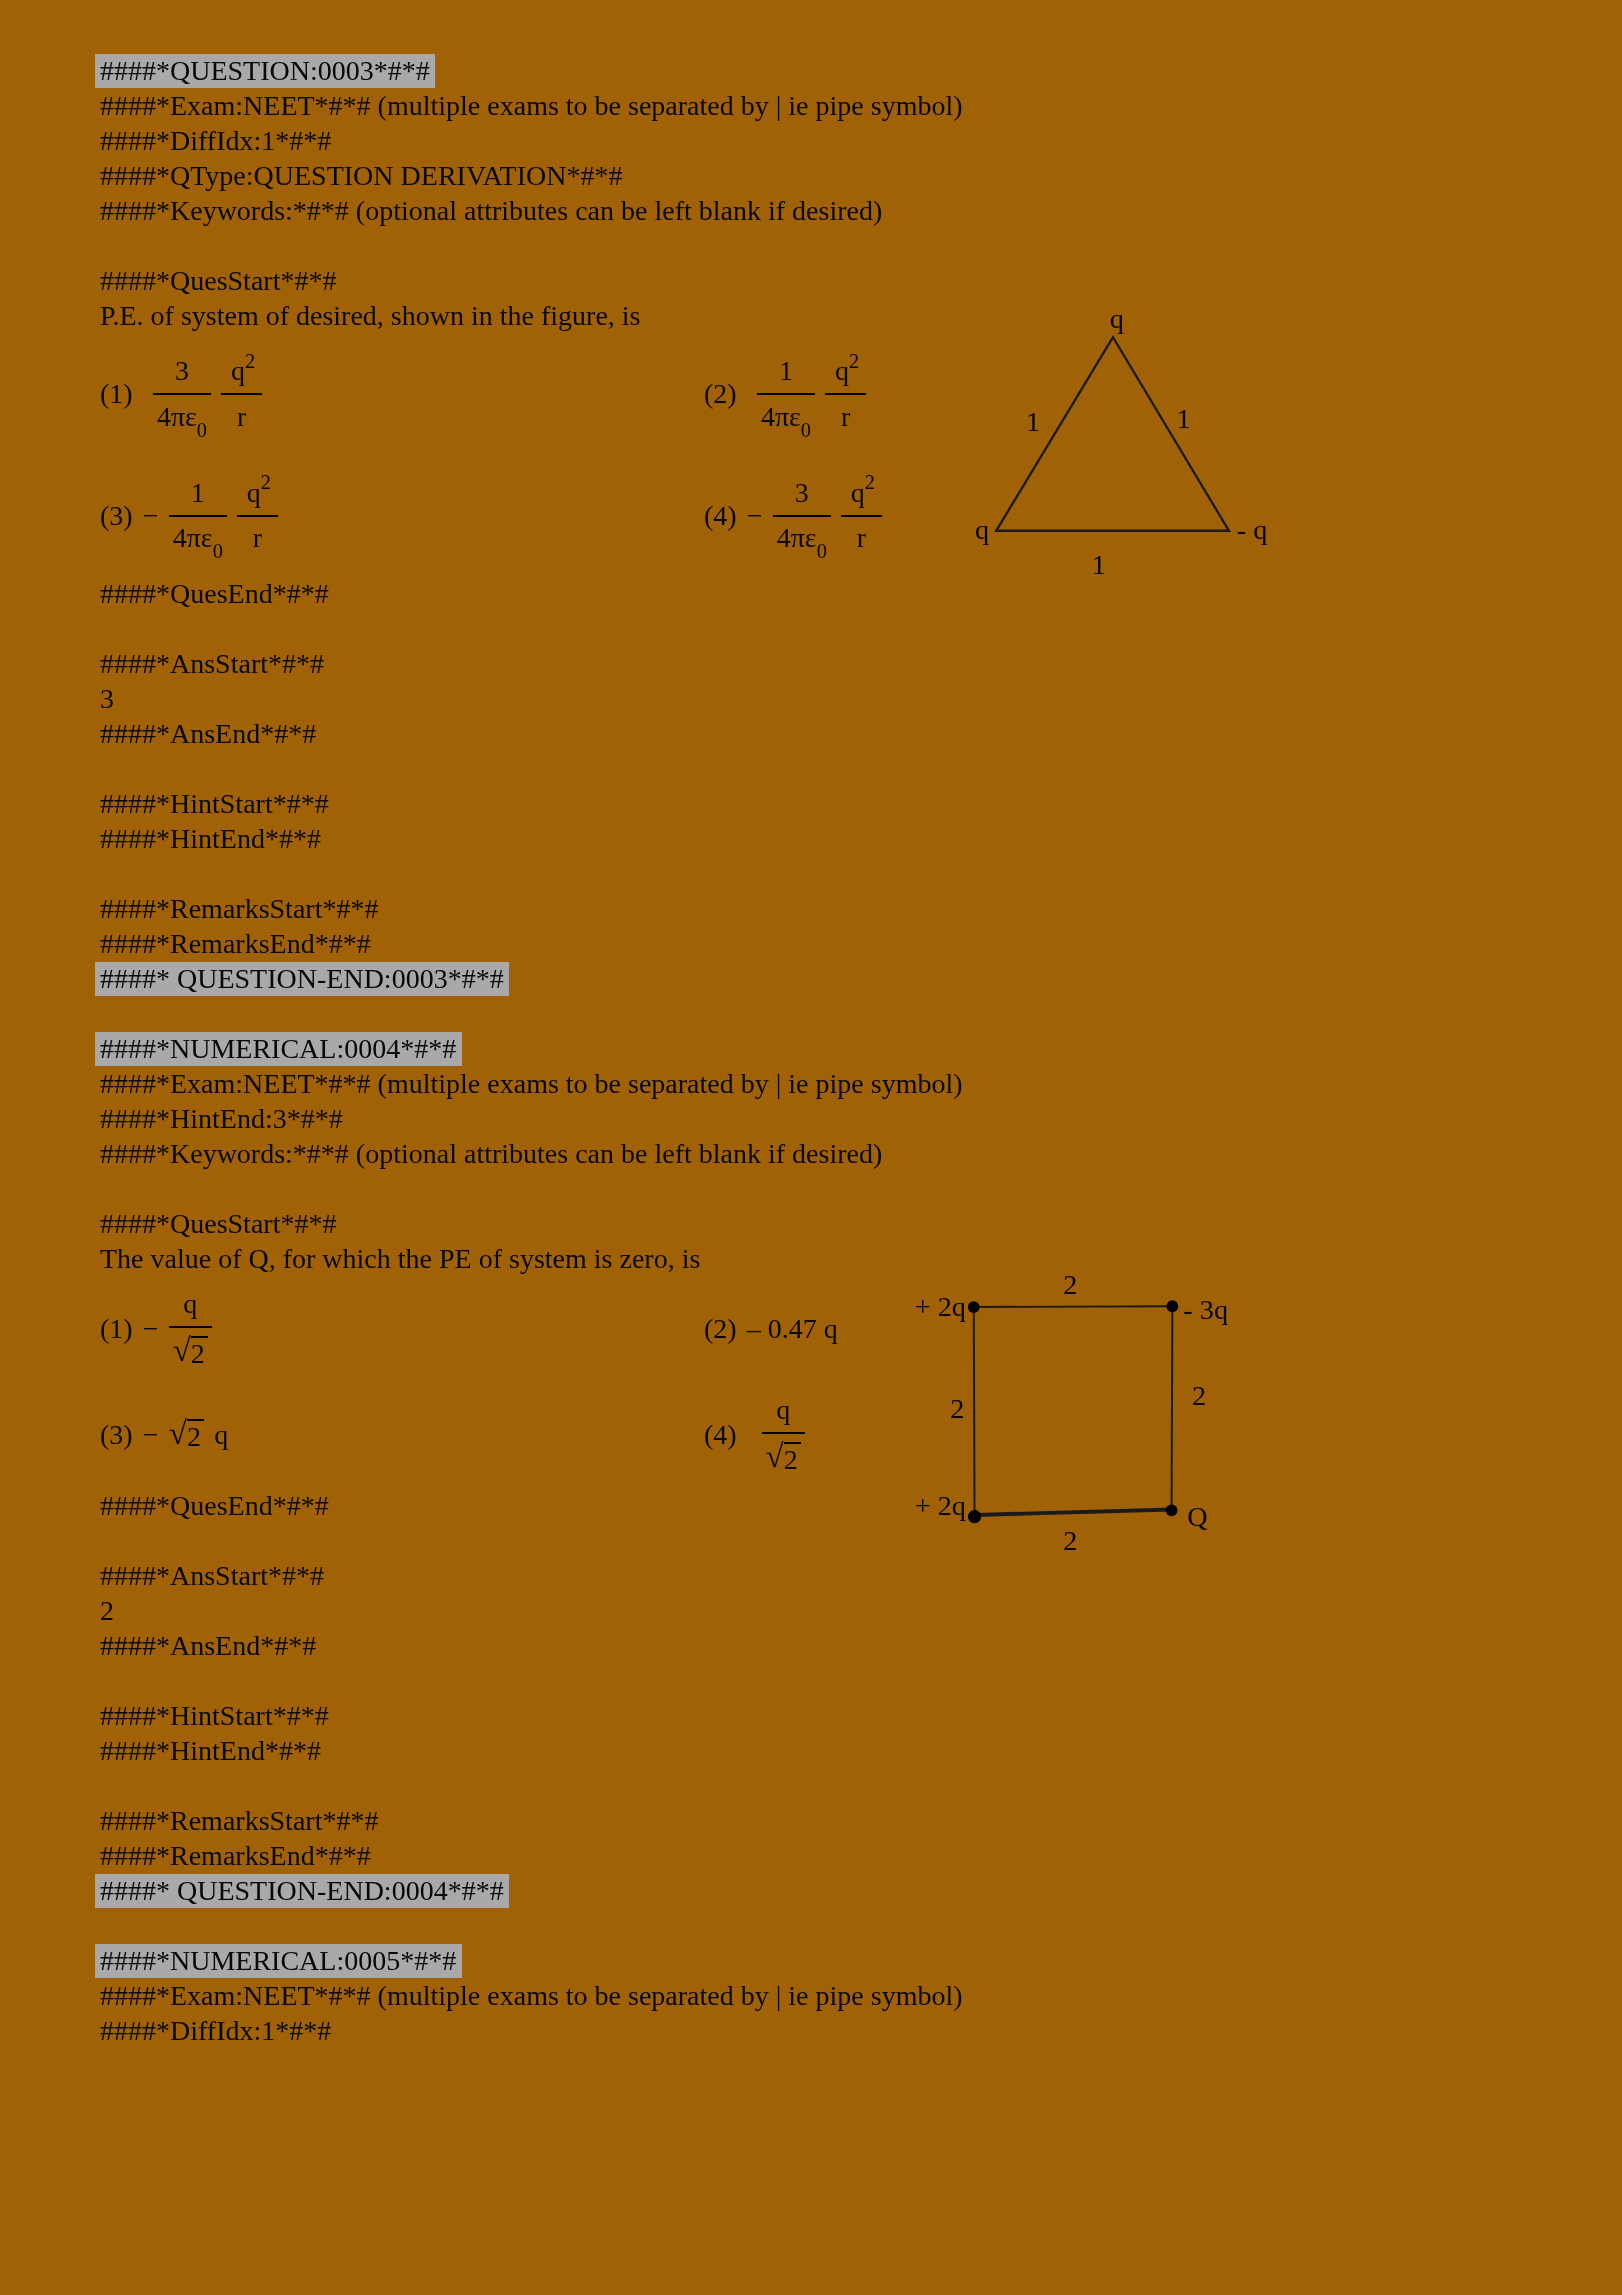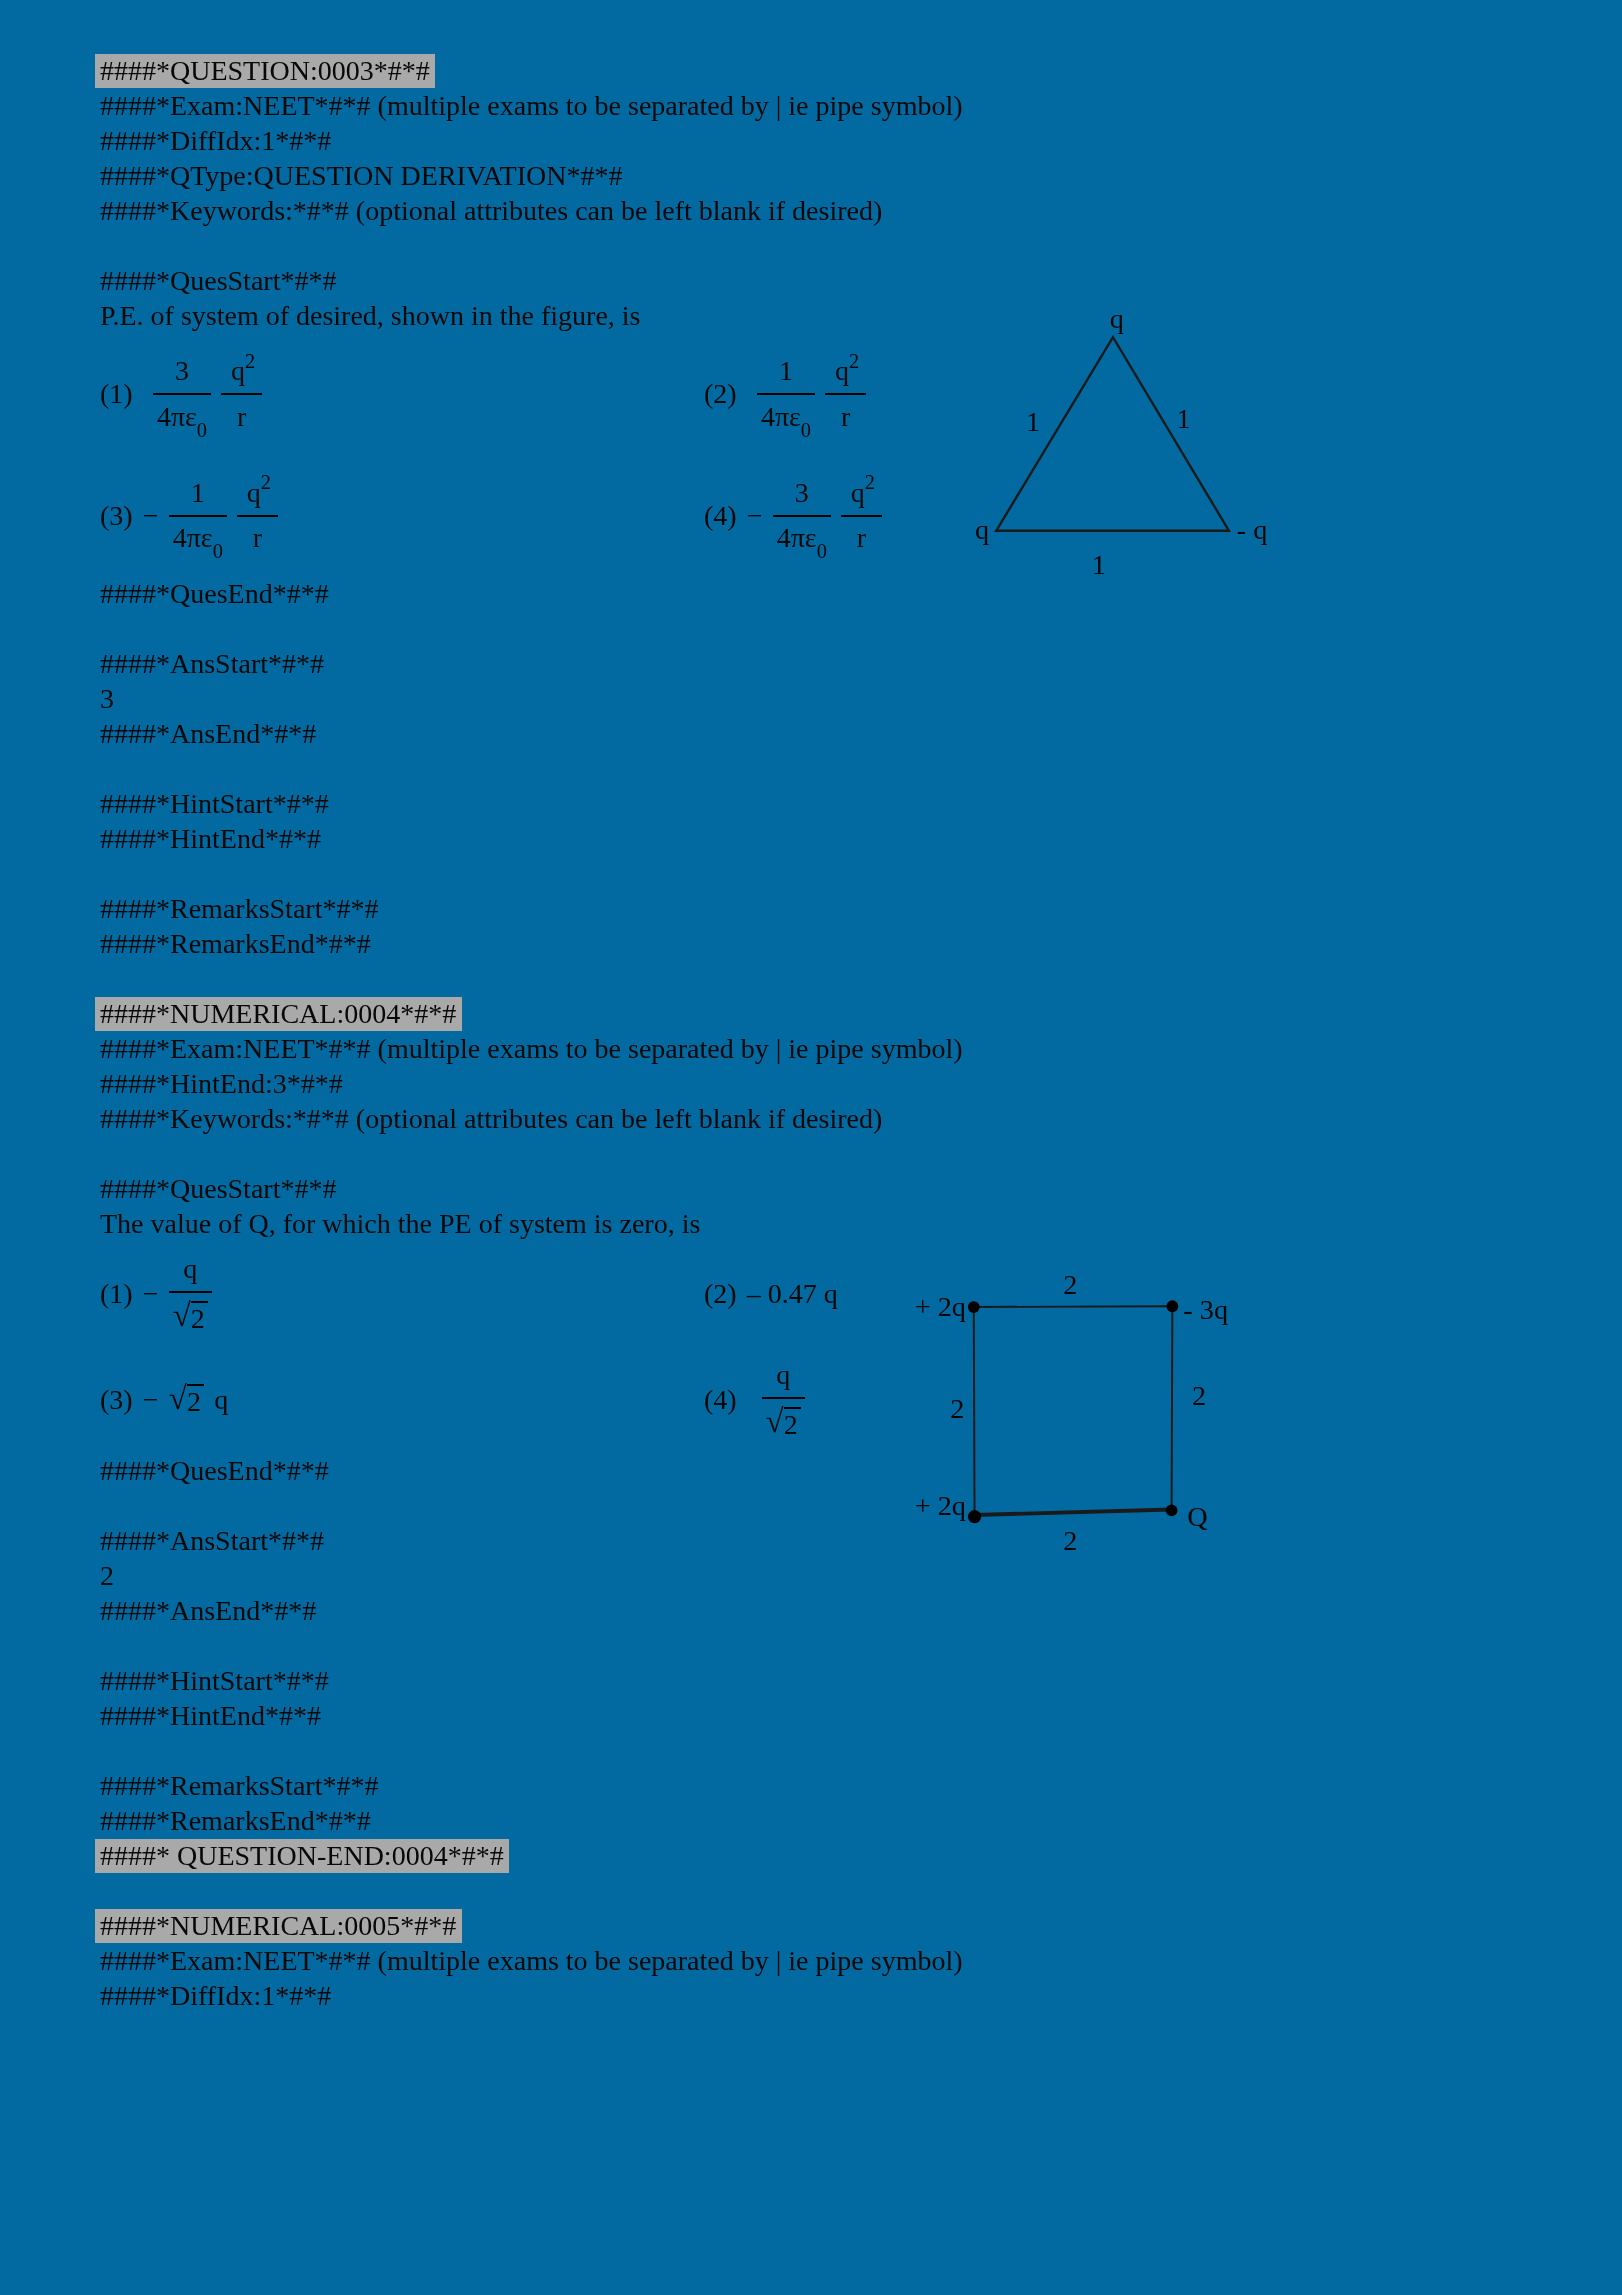--- a/index.html
+++ b/index.html
@@ -1,16 +1,16 @@
 <!DOCTYPE html>
 <html style="font-size:12.6px"><head>
 <meta charset="utf-8">
 <style>
   html,body{margin:0;padding:0;background:#ffffff;}
-  .page{position:relative;width:1623px;height:2295px;background:#0369a1;overflow:hidden;
+  .page{position:relative;width:1623px;height:2295px;background:#a16207;overflow:hidden;
         font-family:"Liberation Serif","DejaVu Serif",serif;font-size:28px;color:#080808;}
   .flow{position:absolute;left:100px;top:53px;width:785px;}
   .ln{height:35px;line-height:35px;white-space:pre;}
   .blank{height:35px;}
   .hl{background:#a9a9a9;padding:0.8px 5.5px 2.4px 4.7px;margin-left:-4.7px;}
   
   .optrow{position:relative;display:flex;align-items:center;}
   .optrow.q3a{height:122px;}
   .optrow.q3b{height:121px;}
   .optrow.q4{height:106px;}
@@ -112,20 +112,21 @@
     <div class="blank"></div>
     <div class="ln">####*AnsStart*#*#</div>
     <div class="ln">3</div>
     <div class="ln">####*AnsEnd*#*#</div>
     <div class="blank"></div>
     <div class="ln">####*HintStart*#*#</div>
     <div class="ln">####*HintEnd*#*#</div>
     <div class="blank"></div>
     <div class="ln">####*RemarksStart*#*#</div>
     <div class="ln">####*RemarksEnd*#*#</div>
+    <div class="ln"><span class="hl">####* QUESTION-END:0003*#*#</span></div>
     <div class="blank"></div>
 
     <div class="ln"><span class="hl">####*NUMERICAL:0004*#*#</span></div>
     <div class="ln">####*Exam:NEET*#*# (multiple exams to be separated by | ie pipe symbol)</div>
     <div class="ln">####*HintEnd:3*#*#</div>
     <div class="ln">####*Keywords:*#*# (optional attributes can be left blank if desired)</div>
     <div class="blank"></div>
     <div class="ln">####*QuesStart*#*#</div>
     <div class="ln">The value of Q, for which the PE of system is zero, is</div>
 

